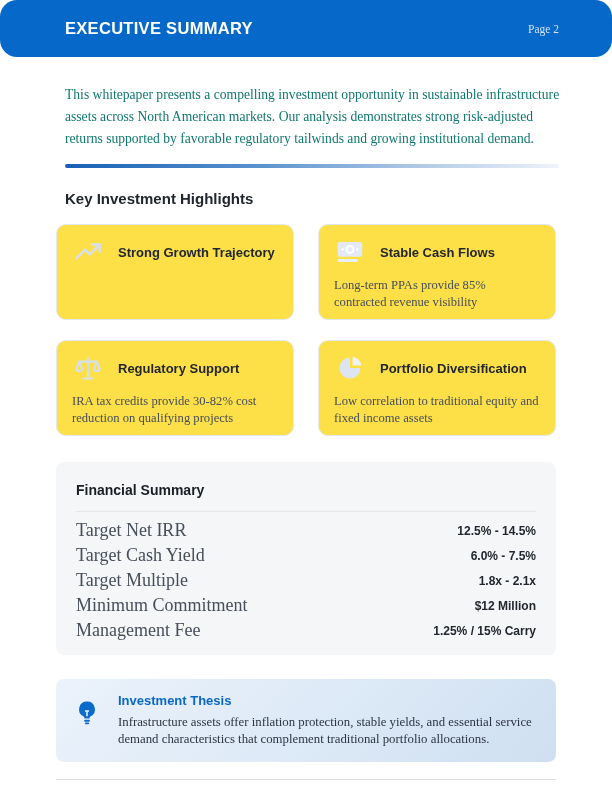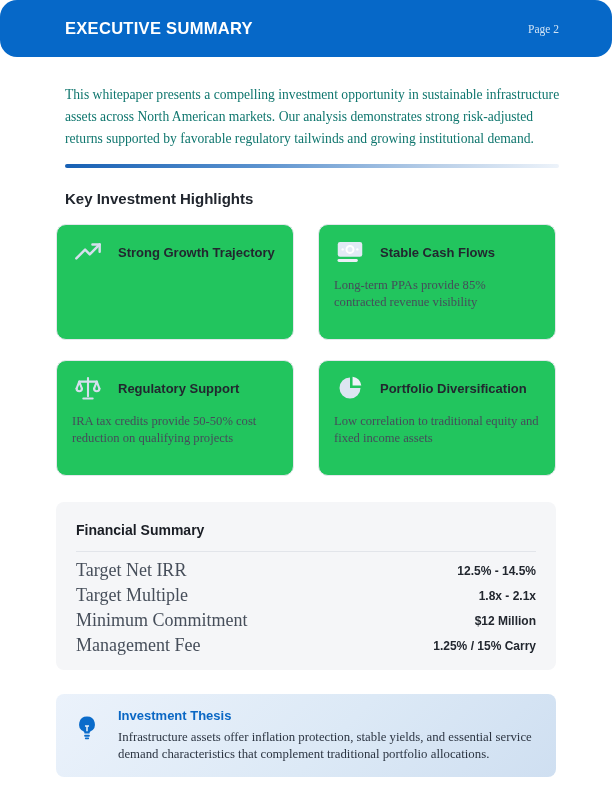--- a/index.html
+++ b/index.html
@@ -56,24 +56,24 @@
   }
   
   .cards {
     margin-top:17px;
     display:grid;
     grid-template-columns:1fr 1fr;
     column-gap:24px;
     row-gap:20px;
   }
   .card {
-    background:#22c55e;
+    background:#fde047;
     border:1px solid #e4e7ec;
     border-radius:10px;
-    padding:13px 15px 28px 15px;
+    padding:13px 15px 8px 15px;
     min-height:95px;
   }
   .card-head {
     display:flex;
     align-items:center;
     gap:14px;
   }
   .card-icon { width:32px; height:28px; flex:0 0 auto; }
   .card-icon svg { width:32px; height:28px; display:block; }
   .card-title {
@@ -207,21 +207,21 @@
             <path d="M8 21h8"></path>
             <path d="M4.5 6.5h15"></path>
             <path d="M2.2 12.5 4.5 6.5l2.3 6"></path>
             <path d="M2.2 12.5a2.3 2.3 0 0 0 4.6 0"></path>
             <path d="M17.2 12.5 19.5 6.5l2.3 6"></path>
             <path d="M17.2 12.5a2.3 2.3 0 0 0 4.6 0"></path>
           </svg>
         </span>
         <span class="card-title">Regulatory Support</span>
       </div>
-      <p class="card-body">IRA tax credits provide 50-50% cost reduction on qualifying projects</p>
+      <p class="card-body">IRA tax credits provide 30-82% cost reduction on qualifying projects</p>
     </div>
 
     <div class="card">
       <div class="card-head">
         <span class="card-icon">
           <svg viewBox="0 0 24 24">
             <path d="M12 3a9 9 0 1 0 9 9h-9z" fill="#dde5f2"></path>
             <path d="M14.2 2.3a9 9 0 0 1 7.5 7.5h-7.5z" fill="#eef2f9"></path>
           </svg>
         </span>
@@ -232,20 +232,24 @@
 
   </div>
 
   <div class="fin-box">
     <div class="fin-heading">Financial Summary</div>
     <div class="fin-rule"></div>
     <div class="fin-rows">
       <div class="fin-row">
         <span class="fin-label">Target Net IRR</span>
         <span class="fin-value">12.5% - 14.5%</span>
+      </div>
+      <div class="fin-row">
+        <span class="fin-label">Target Cash Yield</span>
+        <span class="fin-value">6.0% - 7.5%</span>
       </div>
       <div class="fin-row">
         <span class="fin-label">Target Multiple</span>
         <span class="fin-value">1.8x - 2.1x</span>
       </div>
       <div class="fin-row">
         <span class="fin-label">Minimum Commitment</span>
         <span class="fin-value">$12 Million</span>
       </div>
       <div class="fin-row">

